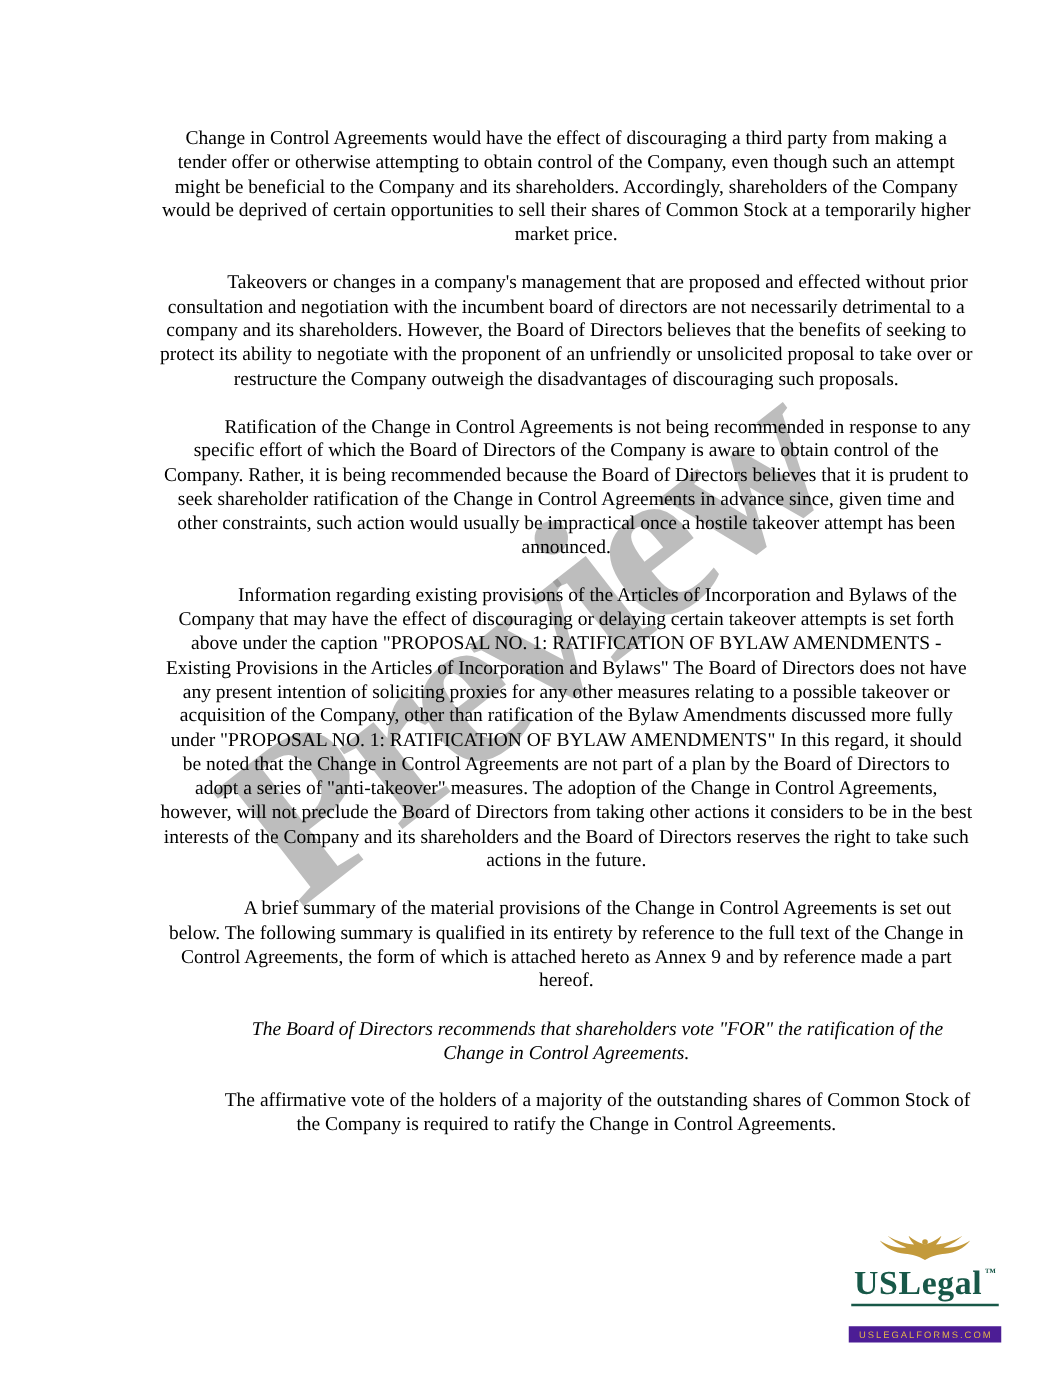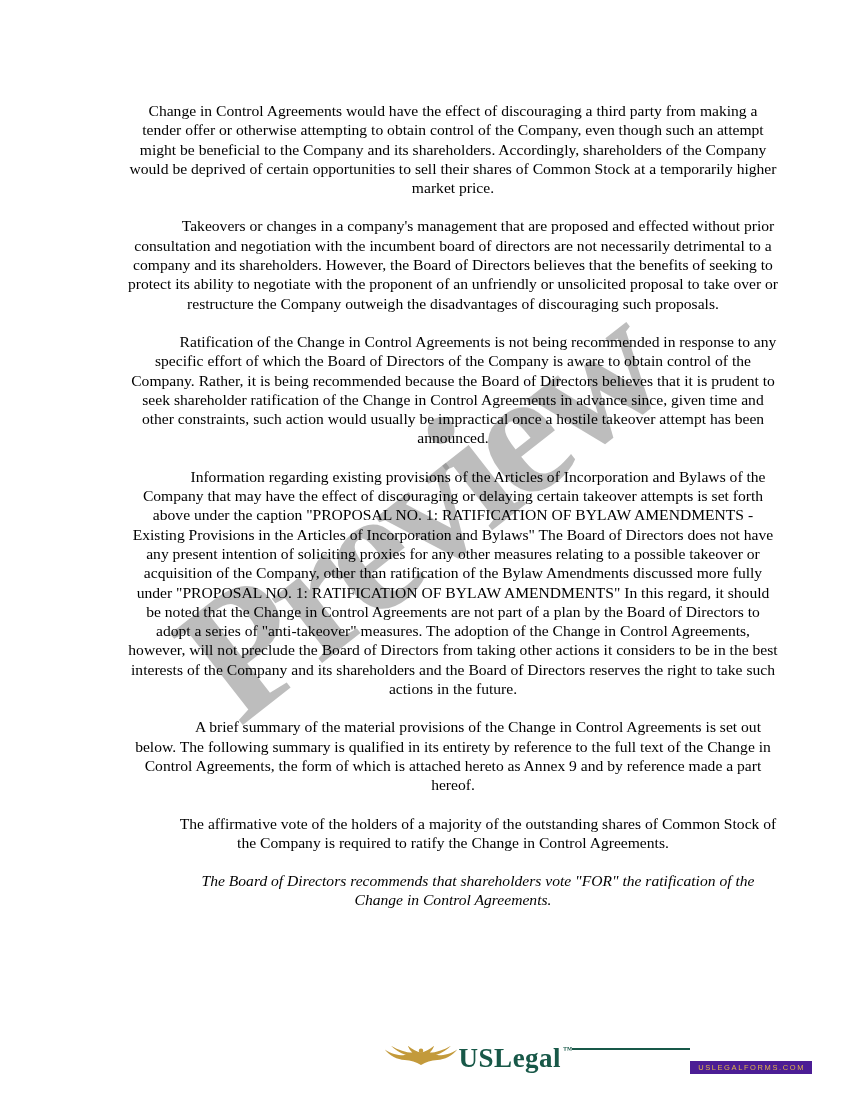--- a/index.html
+++ b/index.html
@@ -41,25 +41,25 @@
     letter-spacing: -9px;
     color: rgba(128, 128, 128, 0.52);
     white-space: nowrap;
     pointer-events: none;
     user-select: none;
   }
 
   
   .brand-logo {
     position: absolute;
-    right: 38px;
+    right: 49px;
     bottom: 26px;
     display: flex;
-    flex-direction: row;
-    align-items: flex-start;
+    flex-direction: column;
+    align-items: center;
   }
   .brand-logo .eagle { margin-bottom: -5px; }
   .brand-row {
     display: flex;
     align-items: flex-start;
     font-family: "Liberation Serif", serif;
     font-weight: bold;
     color: #185848;
     line-height: 1;
   }
@@ -89,22 +89,22 @@
 <div class="page">
 
   <div class="watermark">Preview</div>
 
   <div class="doc-body">
     <p class="para">Change in Control Agreements would have the effect of discouraging a third party from making a tender offer or otherwise attempting to obtain control of the Company, even though such an attempt might be beneficial to the Company and its shareholders. Accordingly, shareholders of the Company would be deprived of certain opportunities to sell their shares of Common Stock at a temporarily higher market price.</p>
     <p class="para indent">Takeovers or changes in a company's management that are proposed and effected without prior consultation and negotiation with the incumbent board of directors are not necessarily detrimental to a company and its shareholders. However, the Board of Directors believes that the benefits of seeking to protect its ability to negotiate with the proponent of an unfriendly or unsolicited proposal to take over or restructure the Company outweigh the disadvantages of discouraging such proposals.</p>
     <p class="para indent">Ratification of the Change in Control Agreements is not being recommended in response to any specific effort of which the Board of Directors of the Company is aware to obtain control of the Company. Rather, it is being recommended because the Board of Directors believes that it is prudent to seek shareholder ratification of the Change in Control Agreements in advance since, given time and other constraints, such action would usually be impractical once a hostile takeover attempt has been announced.</p>
     <p class="para indent">Information regarding existing provisions of the Articles of Incorporation and Bylaws of the Company that may have the effect of discouraging or delaying certain takeover attempts is set forth above under the caption "PROPOSAL NO. 1: RATIFICATION OF BYLAW AMENDMENTS -Existing Provisions in the Articles of Incorporation and Bylaws" The Board of Directors does not have any present intention of soliciting proxies for any other measures relating to a possible takeover or acquisition of the Company, other than ratification of the Bylaw Amendments discussed more fully under "PROPOSAL NO. 1: RATIFICATION OF BYLAW AMENDMENTS" In this regard, it should be noted that the Change in Control Agreements are not part of a plan by the Board of Directors to adopt a series of "anti-takeover" measures. The adoption of the Change in Control Agreements, however, will not preclude the Board of Directors from taking other actions it considers to be in the best interests of the Company and its shareholders and the Board of Directors reserves the right to take such actions in the future.</p>
     <p class="para indent">A brief summary of the material provisions of the Change in Control Agreements is set out below. The following summary is qualified in its entirety by reference to the full text of the Change in Control Agreements, the form of which is attached hereto as Annex 9 and by reference made a part hereof.</p>
+    <p class="para indent italic">The Board of Directors recommends that shareholders vote "FOR" the ratification of the Change in Control Agreements.</p>
     <p class="para indent">The affirmative vote of the holders of a majority of the outstanding shares of Common Stock of the Company is required to ratify the Change in Control Agreements.</p>
-    <p class="para indent italic">The Board of Directors recommends that shareholders vote "FOR" the ratification of the Change in Control Agreements.</p>
   </div>
 
   <div class="brand-logo">
     <span class="eagle">
       <svg viewBox="0 0 120 40" width="76" height="25" aria-hidden="true">
         <path fill="#C39A3B" d="M60 32
           C52 27 44 25 34 24
           C22 23 10 17 2 7
           C14 15 26 17 36 16
           C26 12 18 7 12 1

